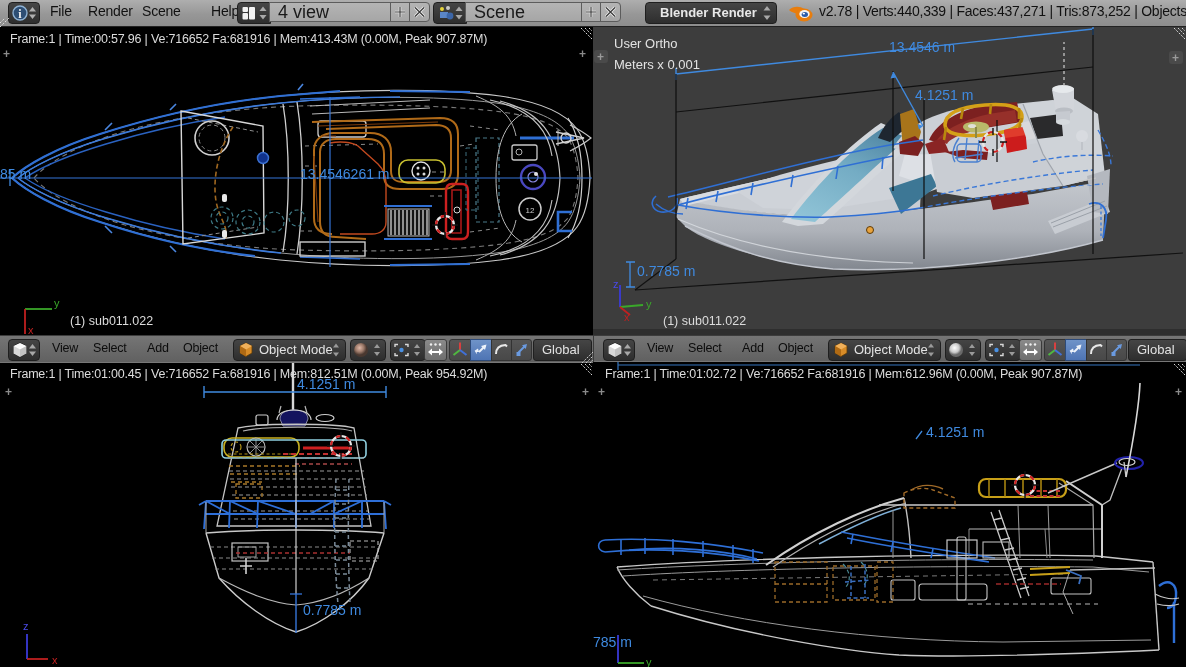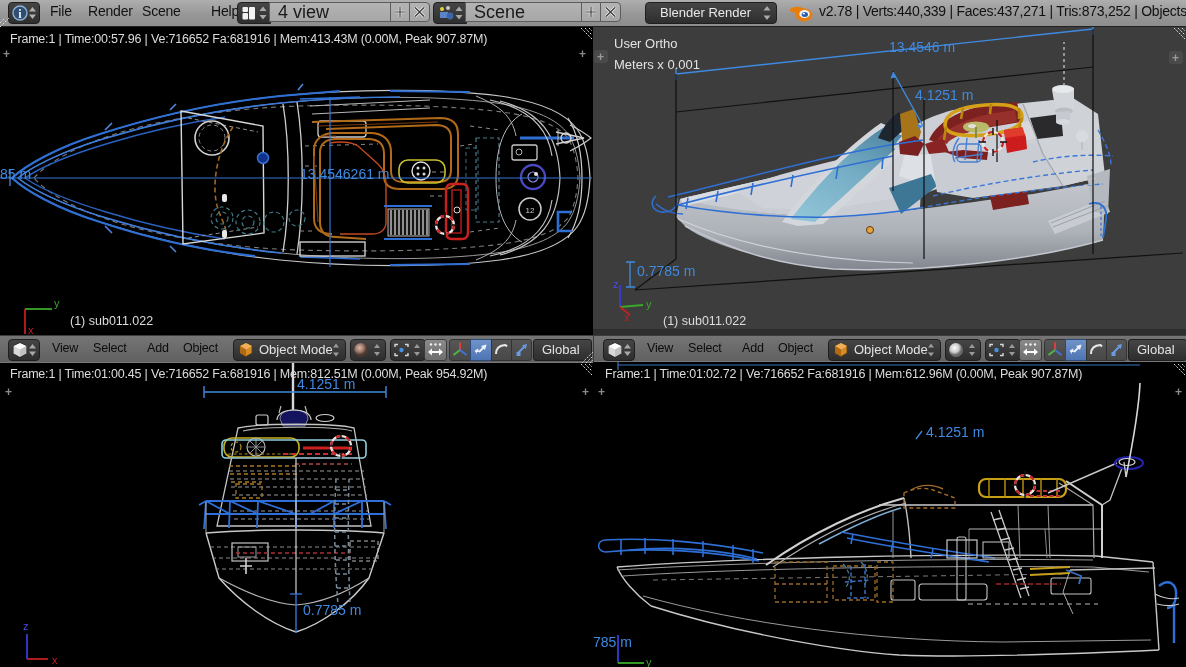--- a/index.html
+++ b/index.html
@@ -587,21 +587,21 @@
       </svg>
   </div>
   <div class="abs field" style="left:600px;top:2px;width:19px;height:18px;border-radius:0 4px 4px 0;">
     <svg width="19" height="18" viewBox="0 0 19 18">
         <path d="M5 4.5 L14 13.5 M14 4.5 L5 13.5" stroke="#ececec" stroke-width="3"></path>
         <path d="M5 4.5 L14 13.5 M14 4.5 L5 13.5" stroke="#3a3a3a" stroke-width="1.2"></path>
       </svg>
   </div>
 
   <div class="abs dk" style="left:645px;top:2px;width:130px;height:20px;color:#e8e8e8;font-size:13px;">
-    <span style="position:absolute;left:14px;top:2px;">Blender Render</span>
+    <span style="position:absolute;left:14px;top:2px;font-weight:bold;">Blender Render</span>
     <svg width="14" height="20" viewBox="0 0 14 20" style="position:absolute;right:2px;top:0;">
       <path d="M7 3 L10.5 7.5 L3.5 7.5 Z" fill="#a8a8a8"></path>
       <path d="M7 17 L10.5 12.5 L3.5 12.5 Z" fill="#a8a8a8"></path>
     </svg>
   </div>
 
   <svg class="abs" style="left:788px;top:3px;" width="26" height="20" viewBox="0 0 26 20">
     <path d="M1,7 C5,3 12,3 16,6 L11,11 C7,10.5 3,9 1,7 Z" fill="#e87d0d"></path>
     <ellipse cx="16" cy="12" rx="8.5" ry="6.5" fill="#e87d0d"></ellipse>
     <ellipse cx="16.5" cy="11" rx="5.2" ry="4" fill="#f4f4f4"></ellipse>

